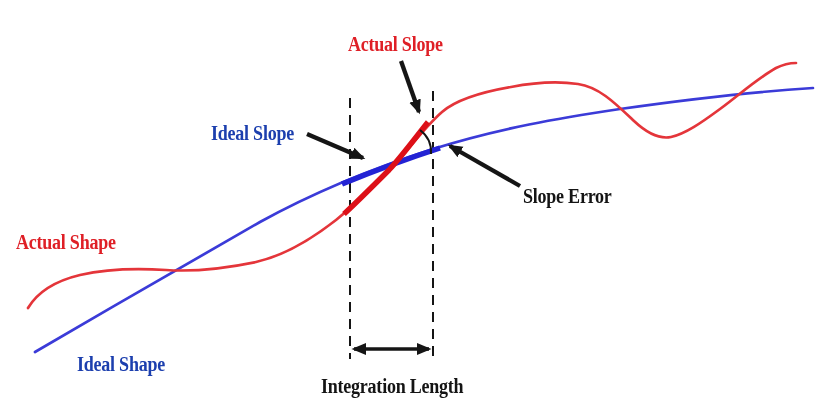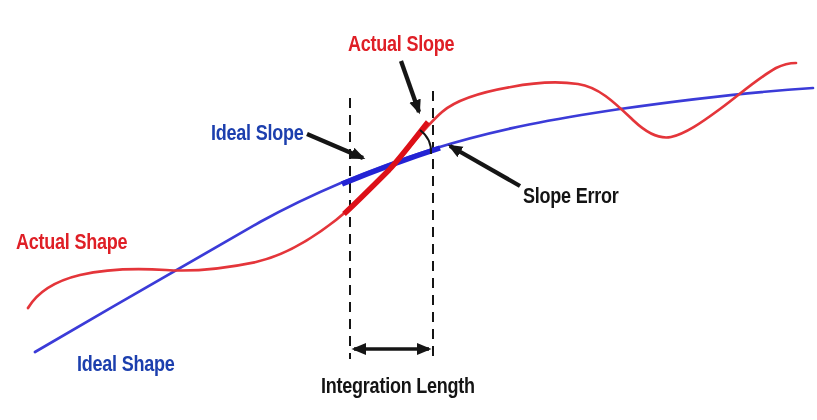--- a/index.html
+++ b/index.html
@@ -5,21 +5,21 @@
   html, body {
     margin: 0;
     padding: 0;
     background: #ffffff;
   }
   .stage {
     position: relative;
     width: 817px;
     height: 420px;
     background: #e5e5e5;
-    font-family: Liberation Sans, sans-serif;
+    font-family: Liberation Serif, serif;
     overflow: hidden;
   }
   .stage svg {
     display: block;
     width: 817px;
     height: 420px;
   }
   .curve {
     fill: none;
     stroke-width: 2.7;

